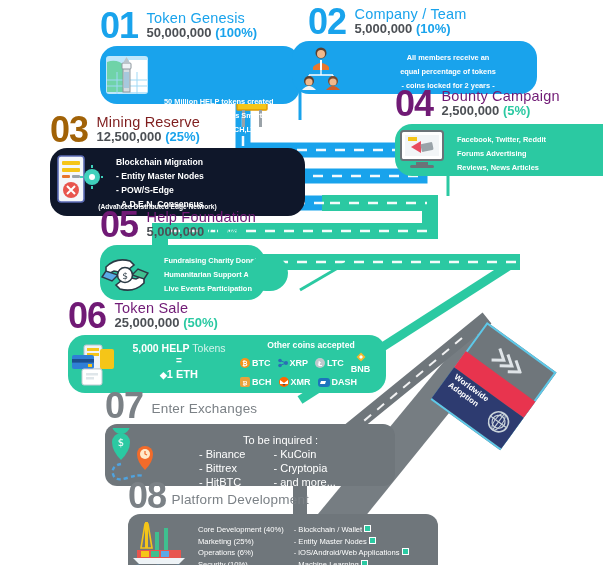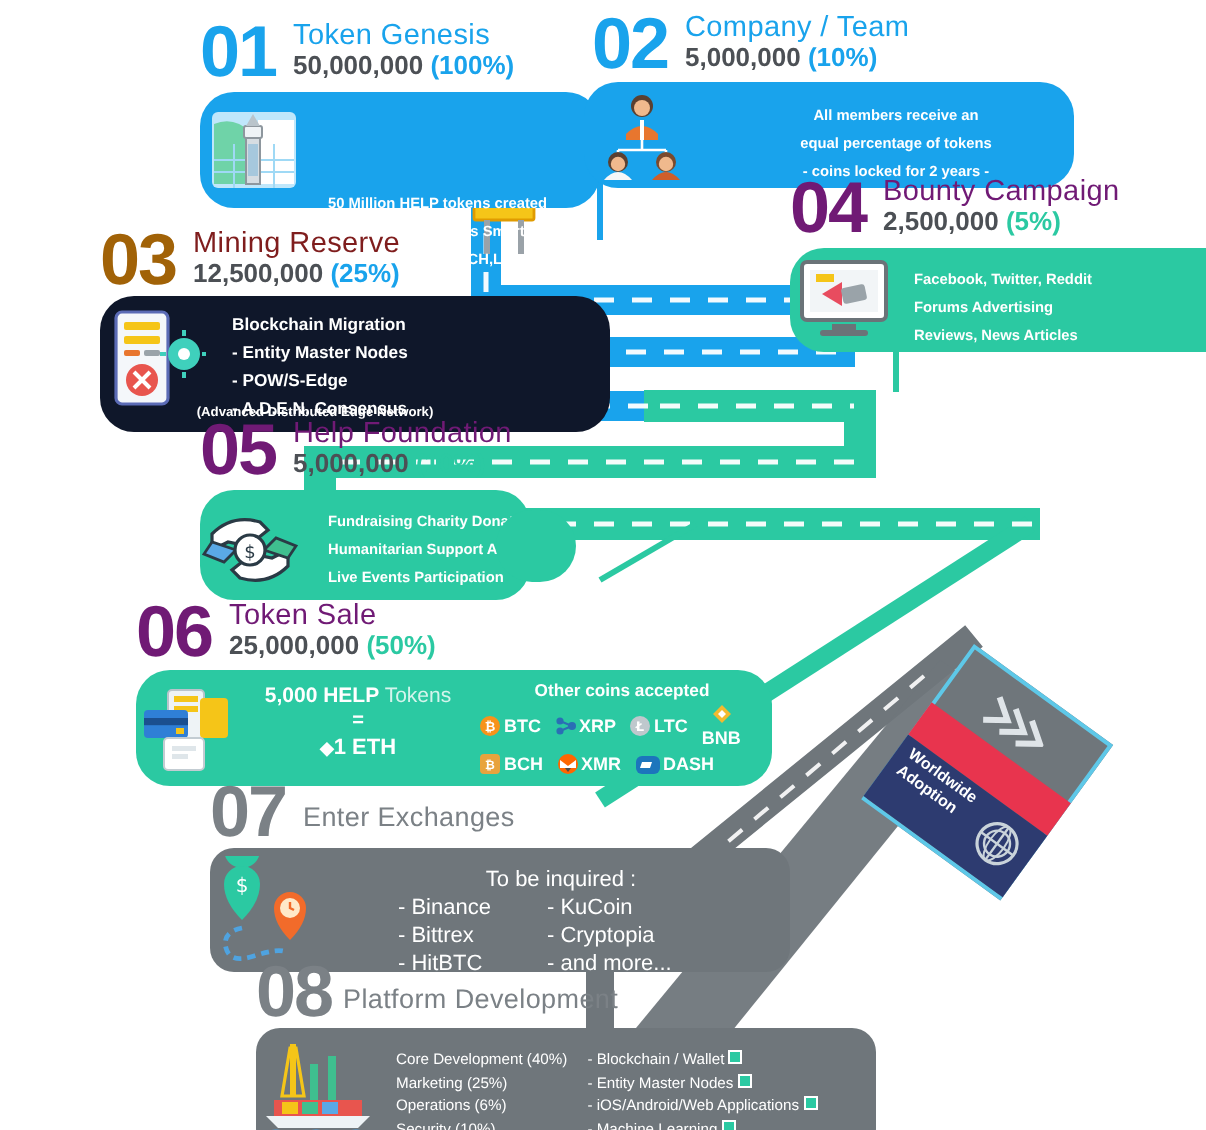--- a/index.html
+++ b/index.html
@@ -114,21 +114,21 @@
         <div>Based on Ethereum's Smart Contract</div>
         <div>Support BTC,ETH,BCH,LTC and more</div>
       </div>
       <svg class="tail" style="left:140px;top:56px;" width="22" height="22" viewBox="0 0 22 22">
         <path d="M0,0 L18,0 L4,20 Z" fill="#19a3ec"></path>
       </svg>
     </div>
   </div>
 
   <div class="step c-blue" style="left:292px;top:4px;width:250px;">
-    <div class="hdr" style="margin-left:4px;">
+    <div class="hdr" style="margin-left:16px;">
       <span class="num">02</span>
       <span class="htxt">
         <div class="title">Company / Team</div>
         <div class="amt"><span>5,000,000</span>
           <span class="pct">(10%)</span></div>
       </span>
     </div>
     <div class="card" style="width:245px;height:53px;margin-top:1px;">
       <svg class="ico" style="left:6px;top:5px;" width="46" height="44" viewBox="0 0 46 44">
         <g>

